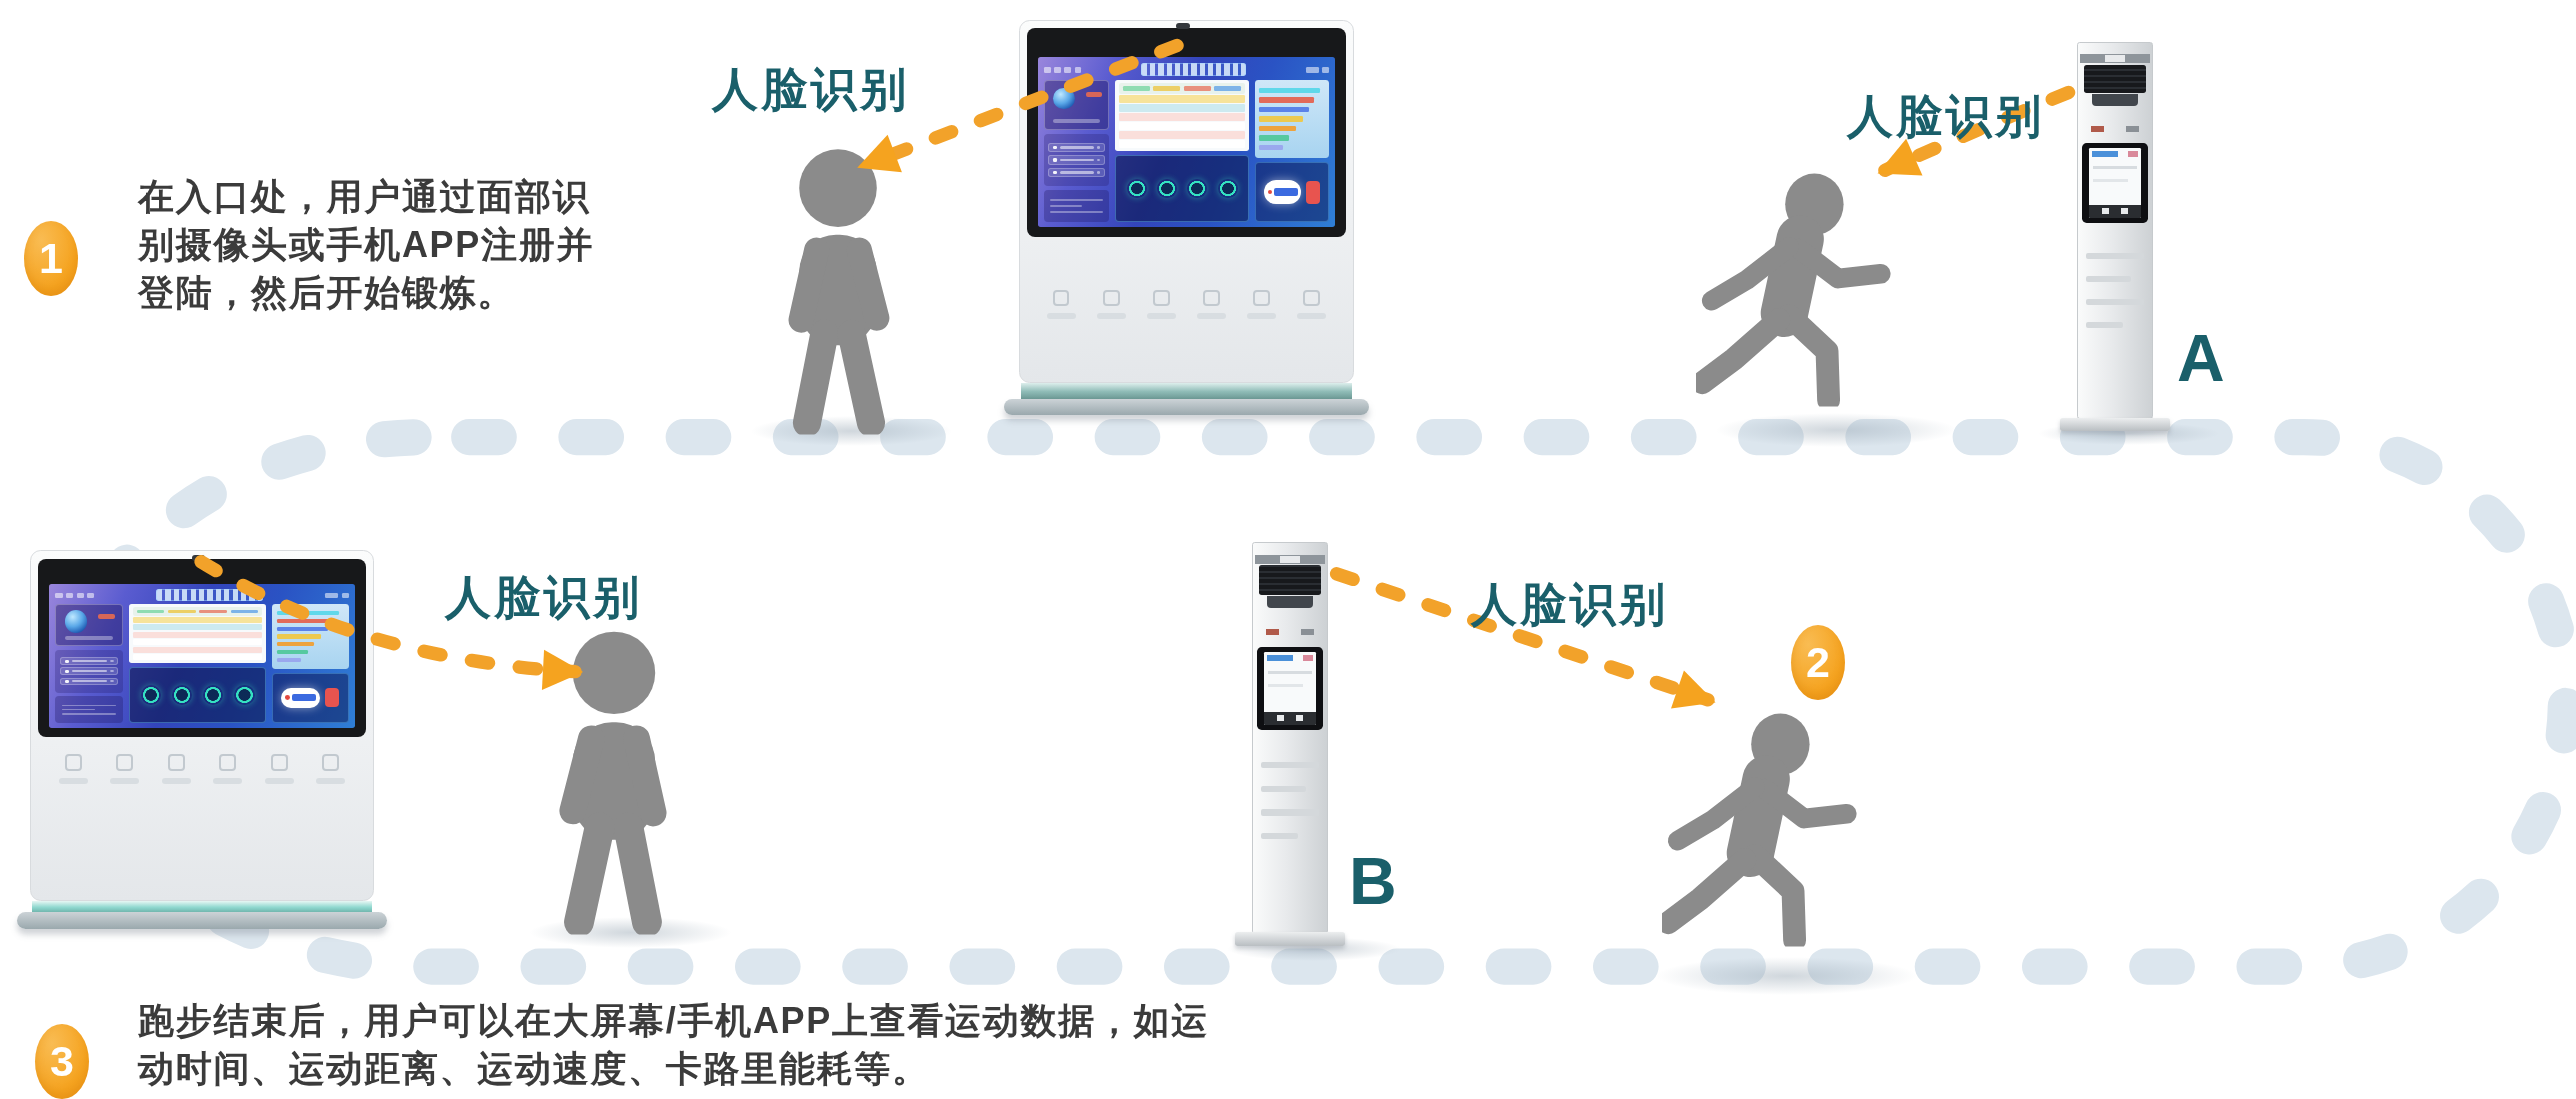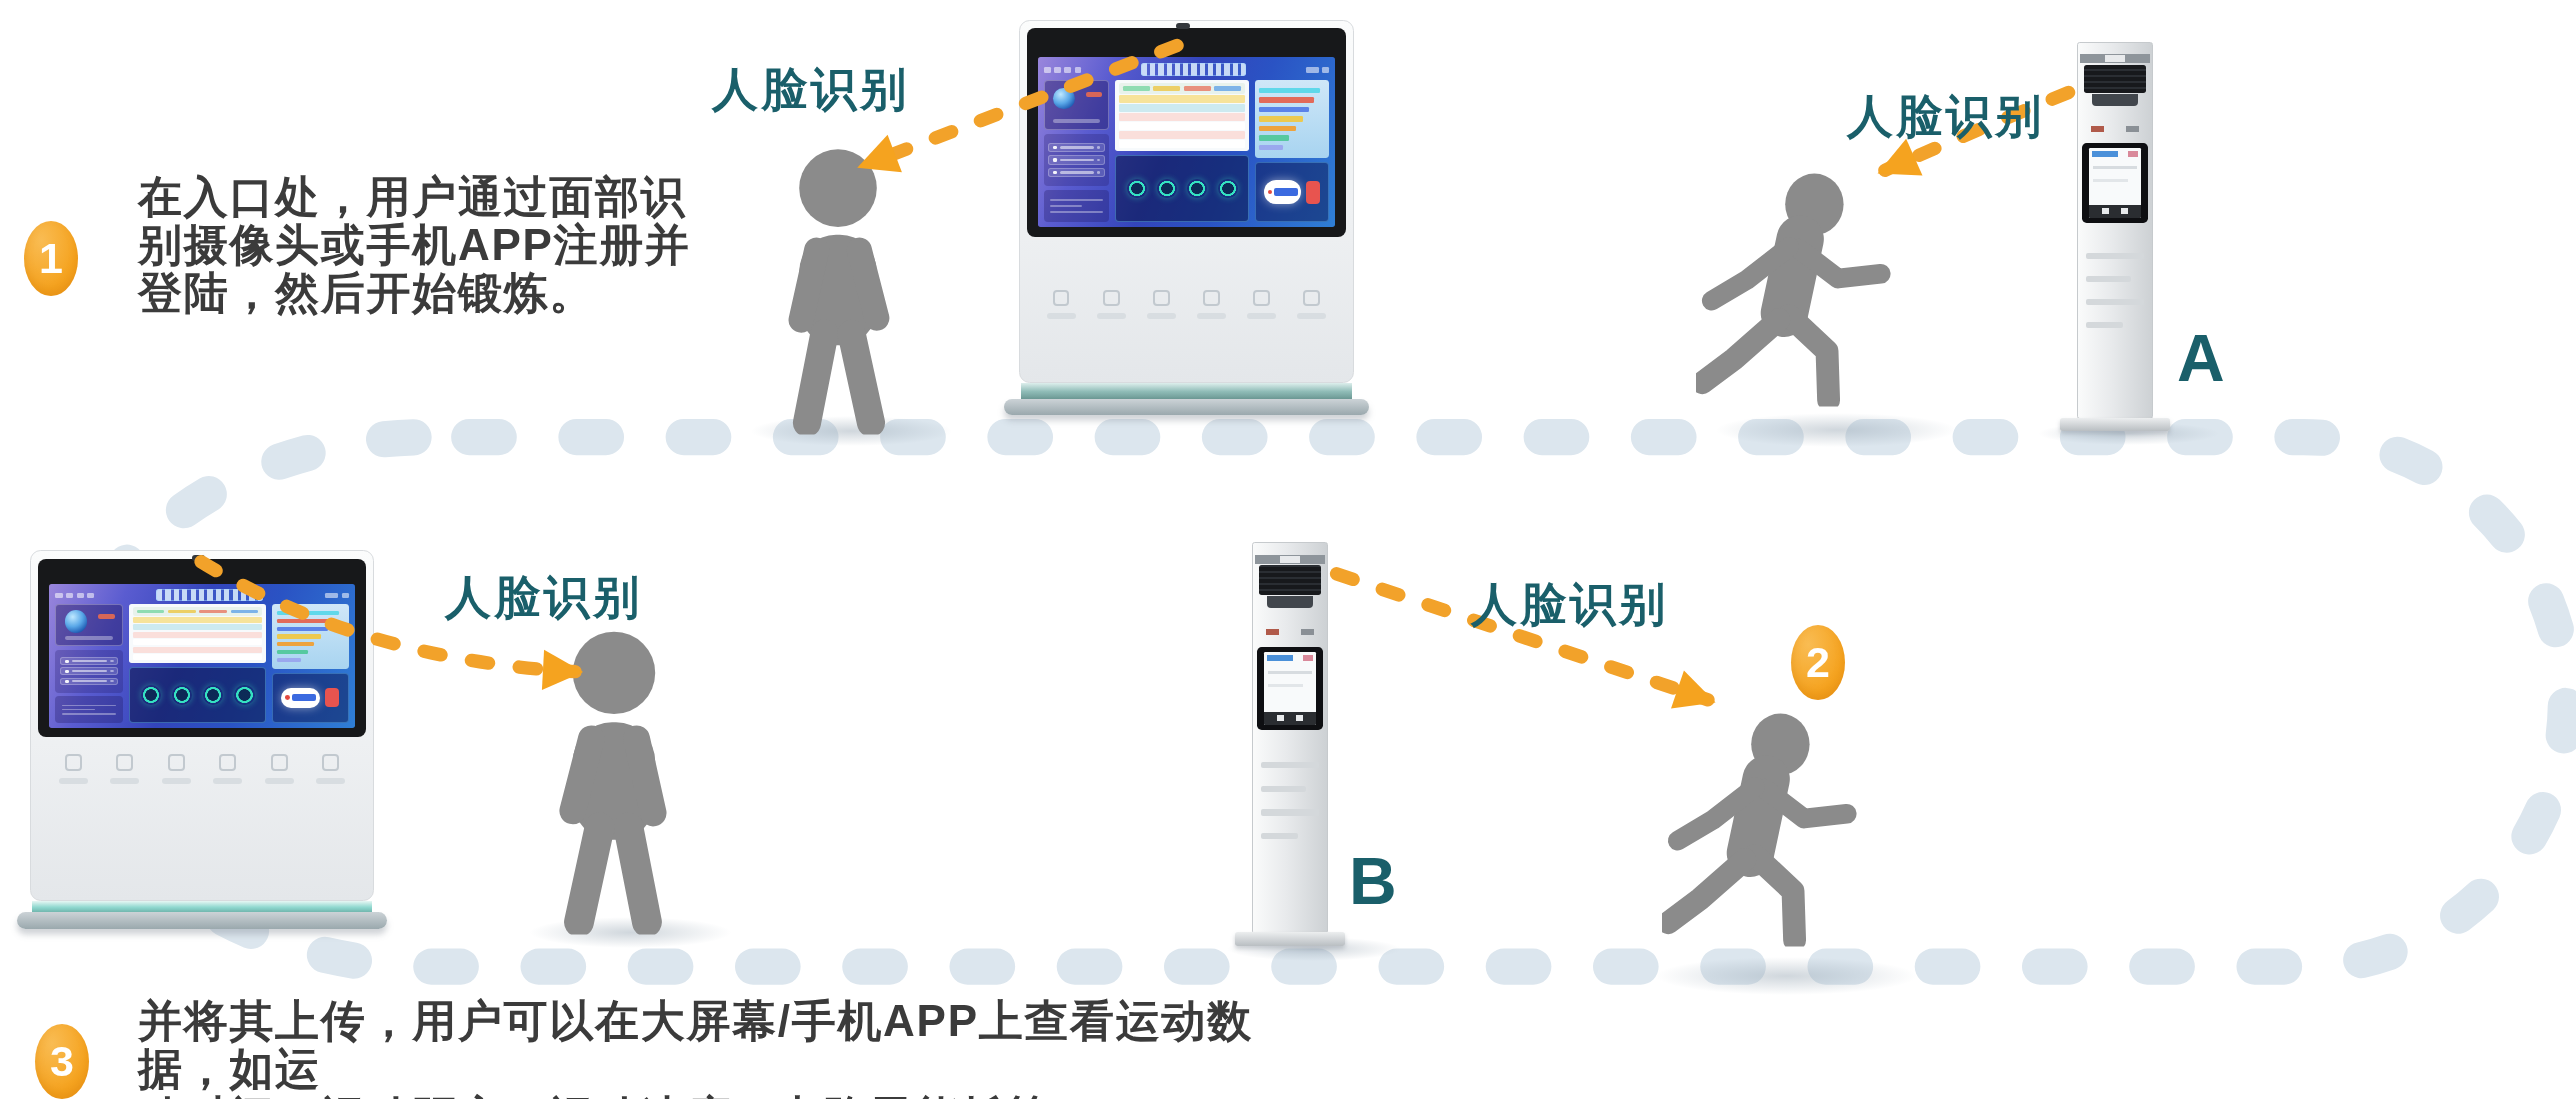--- a/index.html
+++ b/index.html
@@ -5,21 +5,21 @@
   html,body{margin:0;padding:0;background:#ffffff;}
   .canvas{position:relative;width:2576px;height:1100px;background:#ffffff;overflow:hidden;
           font-family:"Liberation Sans", sans-serif;}
   svg{display:block;}
   .layer{position:absolute;left:0;top:0;width:2576px;height:1100px;pointer-events:none;}
   .track-svg{z-index:1;}
   .arrows-svg{z-index:40;}
   .shadow{position:absolute;border-radius:50%;z-index:2;
           background:radial-gradient(closest-side, rgba(150,165,178,.45), rgba(150,165,178,0));}
   
-  .step-text{position:absolute;z-index:50;font-size:44px;line-height:48px;letter-spacing:1.7px;
+  .step-text{position:absolute;z-index:50;font-size:36px;line-height:48px;letter-spacing:1.7px;
              color:#3b3b3b;font-weight:600;white-space:pre-line;}
   .face-label{position:absolute;z-index:50;font-size:46px;font-weight:800;letter-spacing:3.4px;color:#1a5f6a;}
   .pole-label{position:absolute;z-index:50;font-size:66px;font-weight:800;color:#1a5f6a;}
   .badge{position:absolute;z-index:55;width:54px;height:75px;border-radius:50%;
          background:radial-gradient(120% 120% at 32% 26%, #f9bc53 0%, #f5a31f 55%, #ef9416 100%);
          box-shadow:inset 0 -5.4px 8px rgba(200,110,0,.25);
          color:#fff;display:grid;place-items:center;font-size:43px;font-weight:700;}
   
   .kiosk{position:absolute;z-index:10;}
   .kiosk > div{position:absolute;}
@@ -500,17 +500,17 @@
   <div class="face-label" style="left:1471px;top:574px;">人脸识别</div>
   <div class="pole-label" style="left:2177px;top:320px;">A</div>
   <div class="pole-label" style="left:1349px;top:843px;">B</div>
 
   <div class="badge" style="left:24px;top:221px;">1</div>
   <div class="step-text" style="left:138px;top:173px;width:657px;">在入口处，用户通过面部识
 别摄像头或手机APP注册并
 登陆，然后开始锻炼。</div>
   <div class="badge" style="left:1791px;top:625px;">2</div>
   <div class="badge" style="left:35px;top:1024px;">3</div>
-  <div class="step-text" style="left:138px;top:997px;width:1173px;">并将其上传，用户可以在大屏幕/手机APP上查看运动数据，如运
+  <div class="step-text" style="left:138px;top:997px;width:1173px;">跑步结束后，用户可以在大屏幕/手机APP上查看运动数据，如运
 动时间、运动距离、运动速度、卡路里能耗等。</div>
 
 </div>
 
 
 </body></html>

